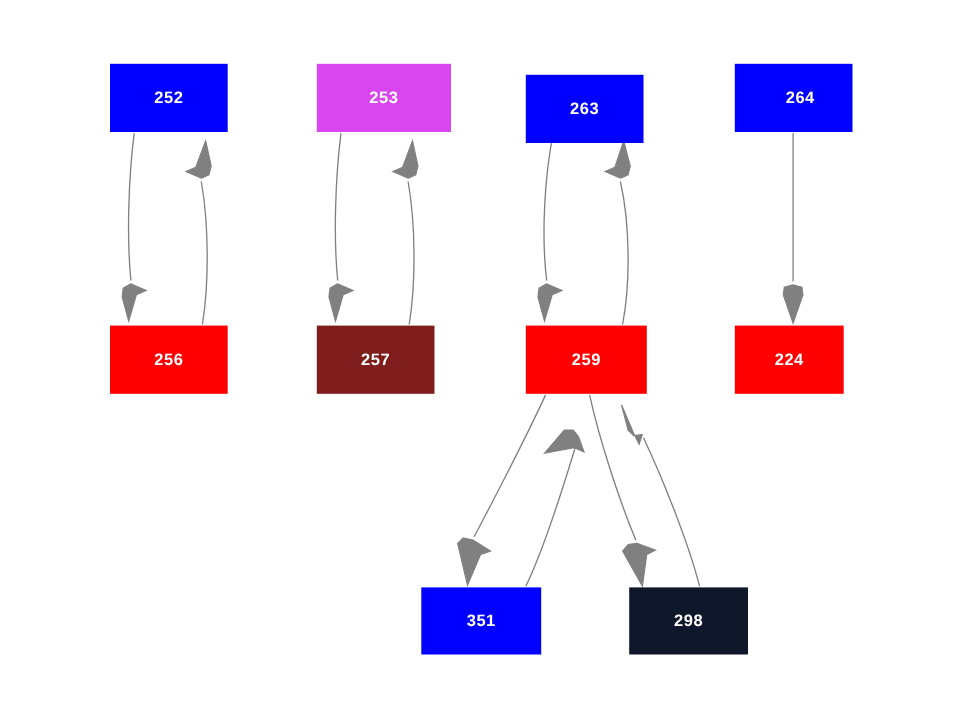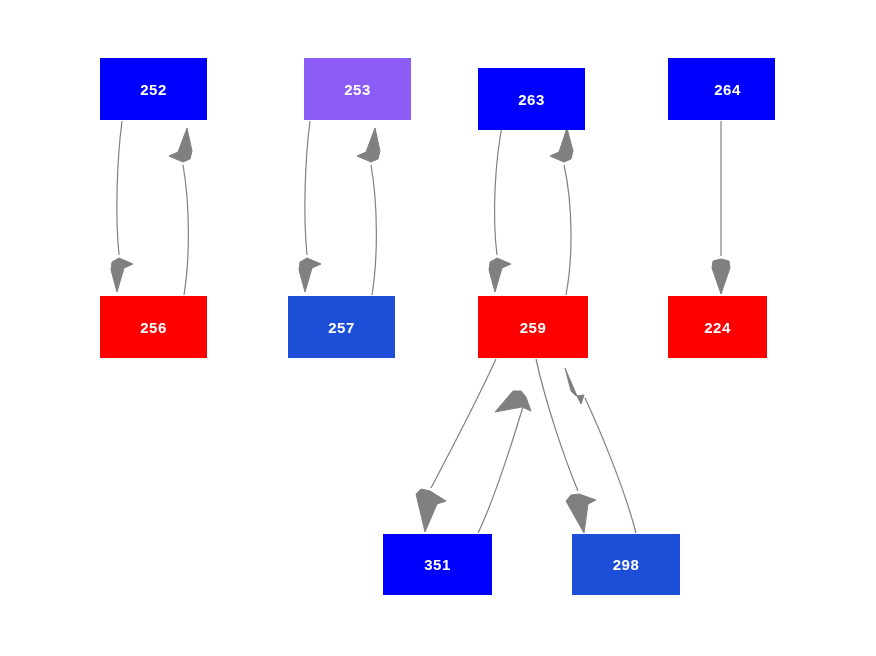--- a/index.html
+++ b/index.html
@@ -107,42 +107,42 @@
       <path d="M636,533 C625,490 600,430 585,398" fill="none" stroke="#808080" stroke-width="1.2"></path>
       <polygon points="584,395 576,396 571,391 565,368 577,396 581,404" fill="#808080" stroke="#808080" stroke-width="1"></polygon>
     </g>
 
   </svg>
 
   <div id="node-layer">
       <div class="node" style="left: 100px; top: 58px; width: 107px; height: 62px; background: rgb(0, 0, 255);">
         <span class="node-label">252</span>
       </div>
-      <div class="node" style="left: 288px; top: 58px; width: 107px; height: 62px; background: #8b5cf6; margin-left: 16px;">
+      <div class="node" style="left: 288px; top: 58px; width: 122px; height: 62px; background: #d946ef;">
         <span class="node-label">253</span>
       </div>
       <div class="node" style="left: 478px; top: 68px; width: 107px; height: 62px; background: rgb(0, 0, 255);">
         <span class="node-label">263</span>
       </div>
       <div class="node" style="left: 668px; top: 58px; width: 107px; height: 62px; background: rgb(0, 0, 255); padding-left: 12px;">
         <span class="node-label">264</span>
       </div>
       <div class="node" style="left: 100px; top: 296px; width: 107px; height: 62px; background: rgb(255, 0, 0);">
         <span class="node-label">256</span>
       </div>
-      <div class="node" style="left: 288px; top: 296px; width: 107px; height: 62px; background: #1d4ed8;">
+      <div class="node" style="left: 288px; top: 296px; width: 107px; height: 62px; background: #7f1d1d;">
         <span class="node-label">257</span>
       </div>
       <div class="node" style="left: 478px; top: 296px; width: 110px; height: 62px; background: rgb(255, 0, 0);">
         <span class="node-label">259</span>
       </div>
       <div class="node" style="left: 668px; top: 296px; width: 99px; height: 62px; background: rgb(255, 0, 0);">
         <span class="node-label">224</span>
       </div>
       <div class="node" style="left: 383px; top: 534px; width: 109px; height: 61px; background: rgb(0, 0, 255);">
         <span class="node-label">351</span>
       </div>
-      <div class="node" style="left: 572px; top: 534px; width: 108px; height: 61px; background: #1d4ed8;">
+      <div class="node" style="left: 572px; top: 534px; width: 108px; height: 61px; background: #0f172a;">
         <span class="node-label">298</span>
       </div>
     </div>
 
 </div>
 
 </body></html>

